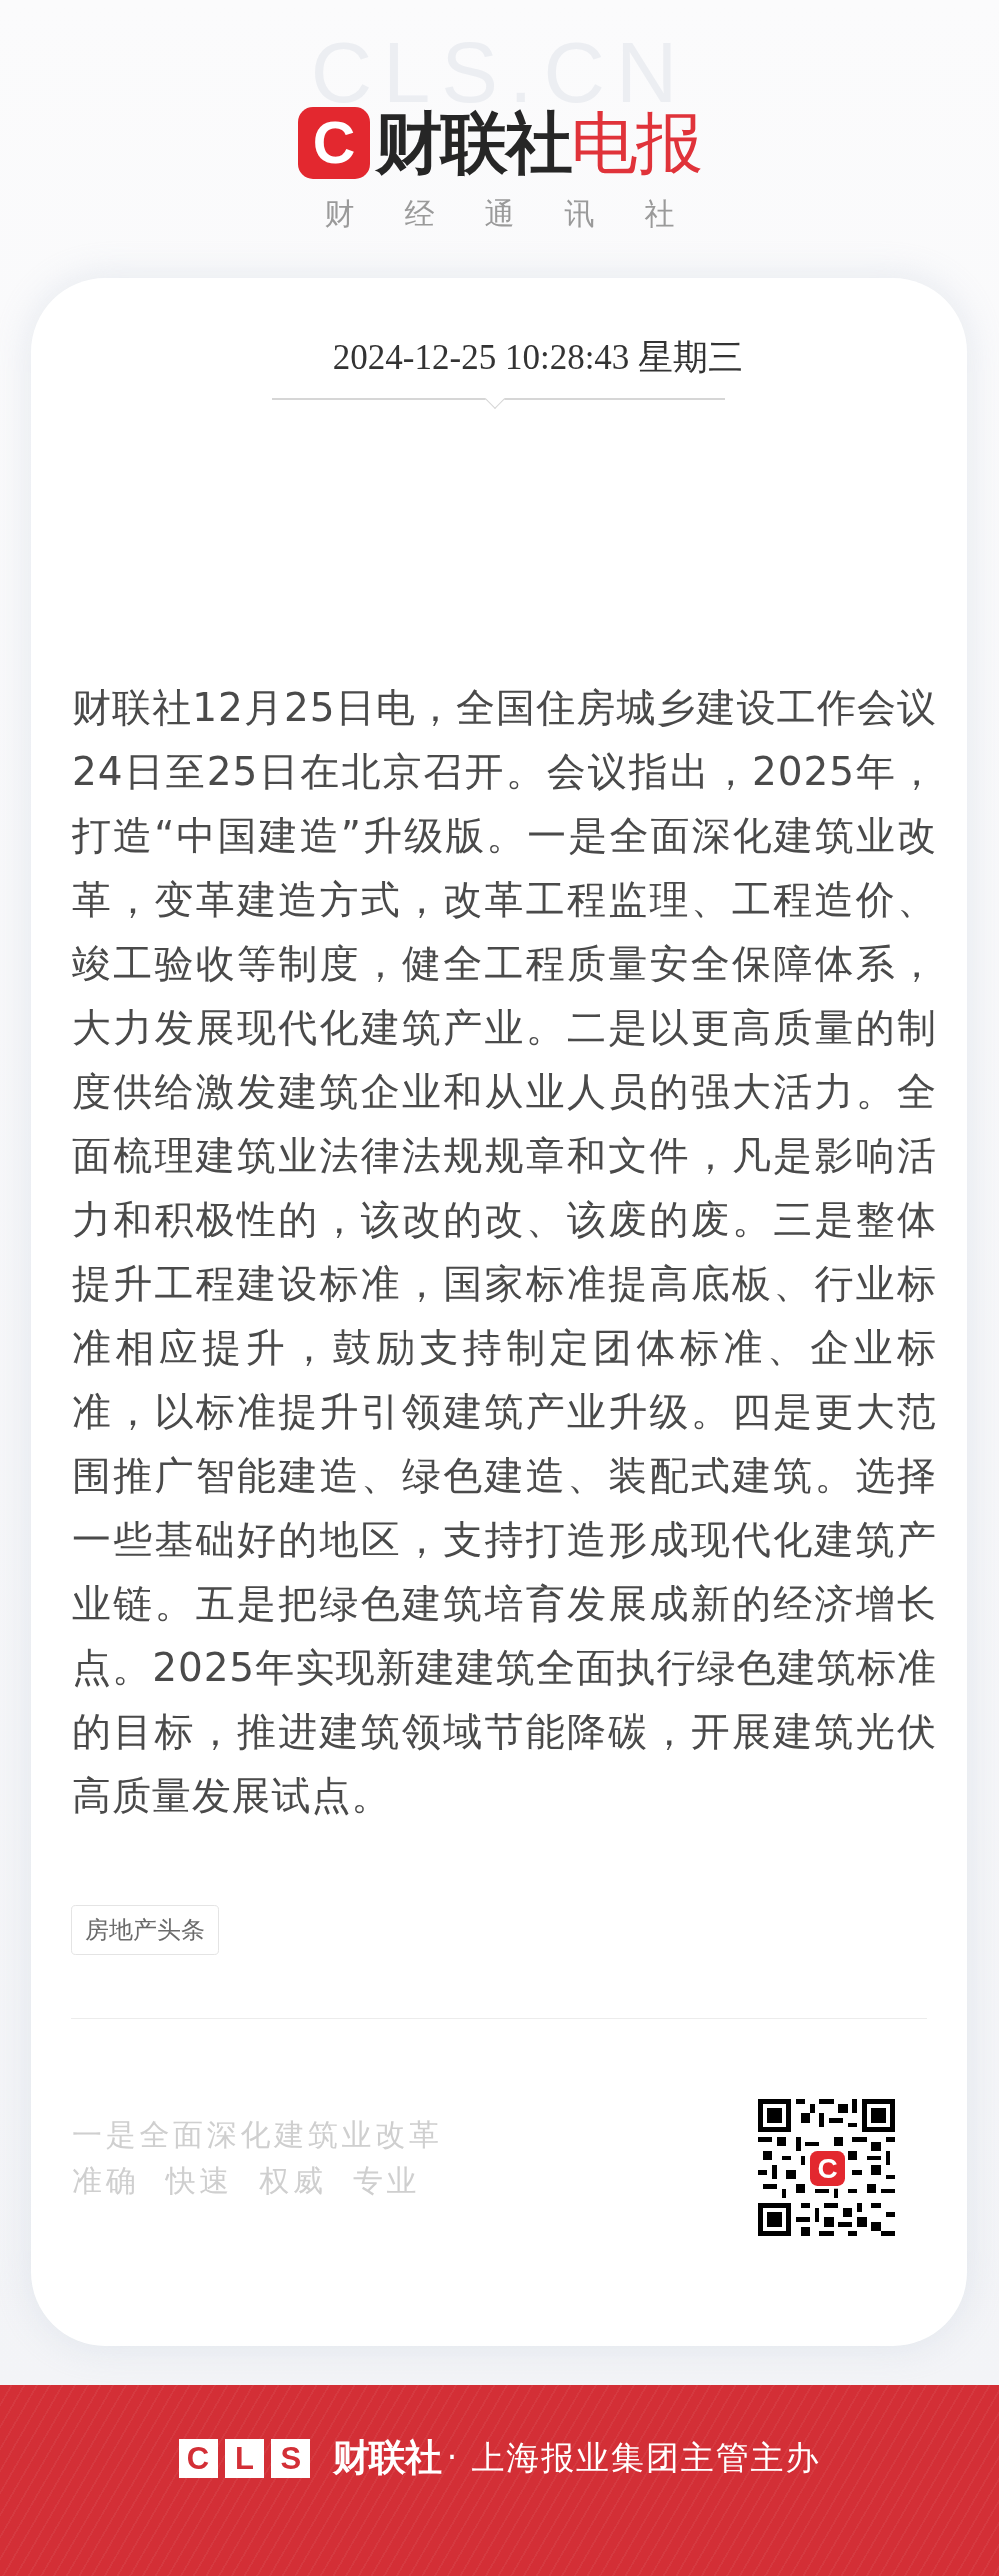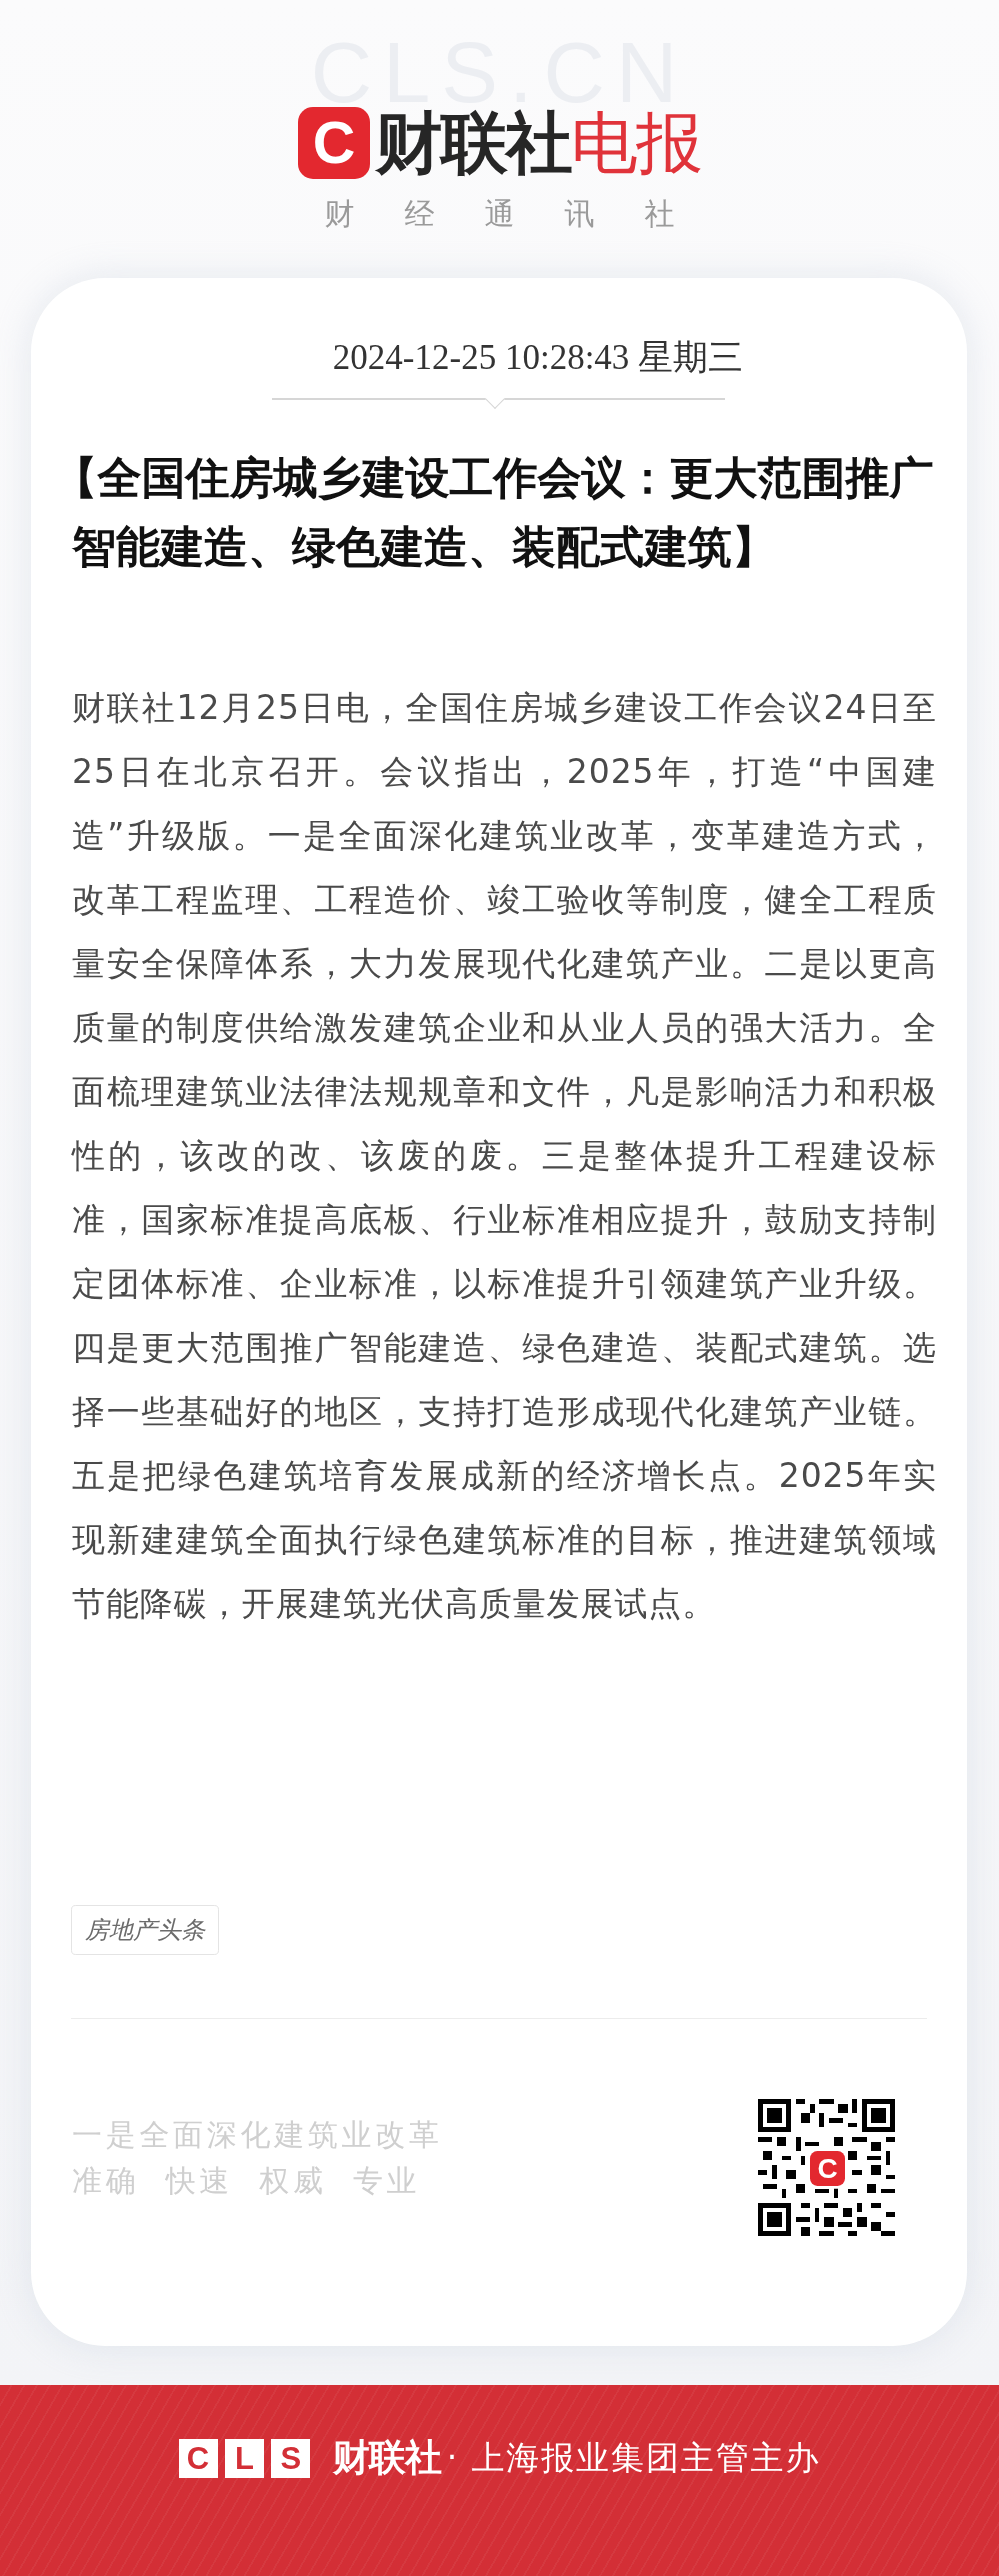--- a/index.html
+++ b/index.html
@@ -49,27 +49,27 @@
     border-right:1.9px solid #d6d6d6; border-bottom:1.9px solid #d6d6d6;
     background:#fff; transform:rotate(45deg);
   }
   .headline {
     position:absolute; top:165px; left:41px; width:865px;
     font-family:"DejaVu Serif","Liberation Serif",serif; font-weight:700;
     font-size:44px; line-height:69px; color:#111; text-indent:-18.5px;
   }
   .body-text {
     position:absolute; top:398px; left:41px; width:865px;
-    font-size:33px; line-height:64px; color:#4a4a4a; letter-spacing:0.9px;
+    font-size:39px; line-height:64px; color:#4a4a4a; letter-spacing:0.9px;
     text-align:justify;
   }
   .tag {
     position:absolute; top:1627px; left:40px; padding:5.6px 13px;
     border:1.4px solid #e4e4e4; border-radius:4.6px;
-    font-size:24px; color:#6b6b6b; line-height:37px;font-style:italic;
+    font-size:24px; color:#6b6b6b; line-height:37px;
   }
   .divider {
     position:absolute; top:1740px; left:40px; width:856px; height:1.4px; background:#ececec;
   }
   .cta1 {
     position:absolute; top:1837px; left:41px; font-size:30px; color:#cfcfcf; letter-spacing:3.7px;
   }
   .cta2 {
     position:absolute; top:1883px; left:41px; font-size:30px; color:#cfcfcf; letter-spacing:3.7px; word-spacing:13px;
   }
@@ -115,21 +115,20 @@
   <span class="brand-name">财联社</span>
   <span class="brand-red">电报</span>
 </div>
 <div class="brand-sub">财经通讯社</div>
 
 <div class="card">
   <div class="date">2024-12-25 10:28:43 星期三</div>
   <div class="date-line"></div>
   <div class="date-notch"></div>
 
-  <div class="headline">【全国住房城乡建设工作会议：更大范围推广智能建造、绿色建造、装配式建筑】</div>
 
   <div class="body-text">财联社12月25日电，全国住房城乡建设工作会议24日至25日在北京召开。会议指出，2025年，打造“中国建造”升级版。一是全面深化建筑业改革，变革建造方式，改革工程监理、工程造价、竣工验收等制度，健全工程质量安全保障体系，大力发展现代化建筑产业。二是以更高质量的制度供给激发建筑企业和从业人员的强大活力。全面梳理建筑业法律法规规章和文件，凡是影响活力和积极性的，该改的改、该废的废。三是整体提升工程建设标准，国家标准提高底板、行业标准相应提升，鼓励支持制定团体标准、企业标准，以标准提升引领建筑产业升级。四是更大范围推广智能建造、绿色建造、装配式建筑。选择一些基础好的地区，支持打造形成现代化建筑产业链。五是把绿色建筑培育发展成新的经济增长点。2025年实现新建建筑全面执行绿色建筑标准的目标，推进建筑领域节能降碳，开展建筑光伏高质量发展试点。</div>
 
   <div class="tag">房地产头条</div>
 
   <div class="divider"></div>
 
   <div class="cta1">一是全面深化建筑业改革</div>
   <div class="cta2">准确 快速 权威 专业</div>
 

